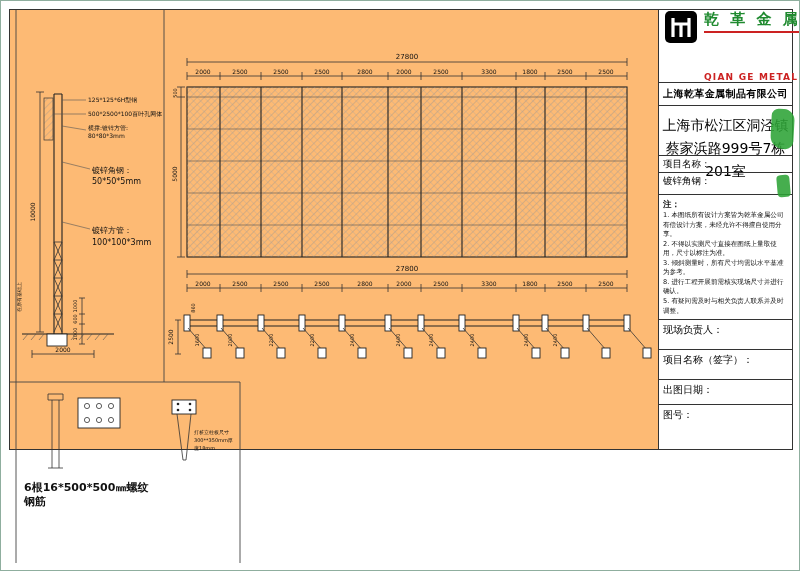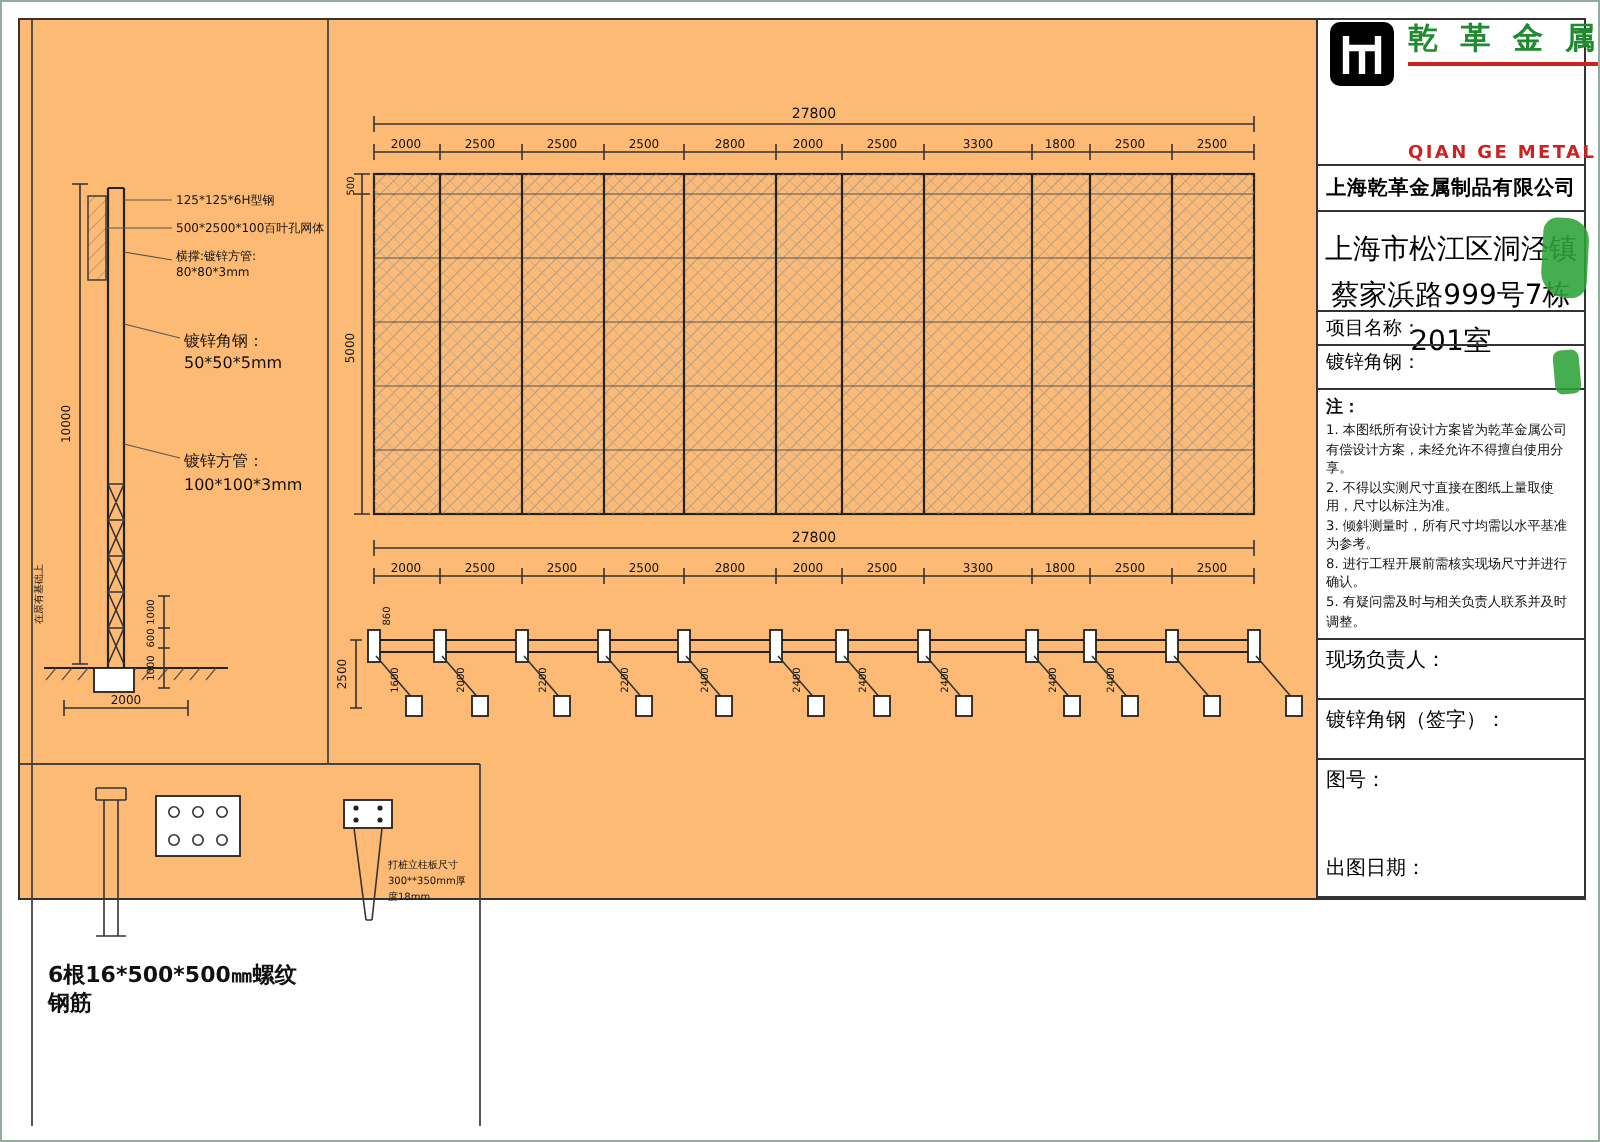--- a/index.html
+++ b/index.html
@@ -247,19 +247,19 @@
       <div class="tb-row row-notes">
         <div class="notes-title">注：</div>
         <div class="note">1. 本图纸所有设计方案皆为乾革金属公司有偿设计方案，未经允许不得擅自使用分享。</div>
         <div class="note">2. 不得以实测尺寸直接在图纸上量取使用，尺寸以标注为准。</div>
         <div class="note">3. 倾斜测量时，所有尺寸均需以水平基准为参考。</div>
         <div class="note">8. 进行工程开展前需核实现场尺寸并进行确认。</div>
         <div class="note">5. 有疑问需及时与相关负责人联系并及时调整。</div>
       </div>
 
       <div class="tb-row row-field f2">现场负责人：</div>
-      <div class="tb-row row-field f3">镀锌角钢（签字）：</div>
+      <div class="tb-row row-field f3">项目名称（签字）：</div>
+      <div class="tb-row row-field f4">出图日期：</div>
       <div class="tb-row row-field f5">图号：</div>
-      <div class="tb-row row-field f4">出图日期：</div>
     </div>
 
   </div>
 </div>
 
 </body></html>

